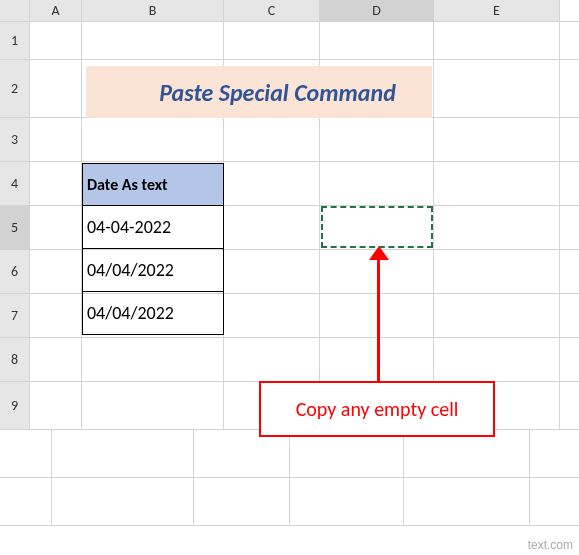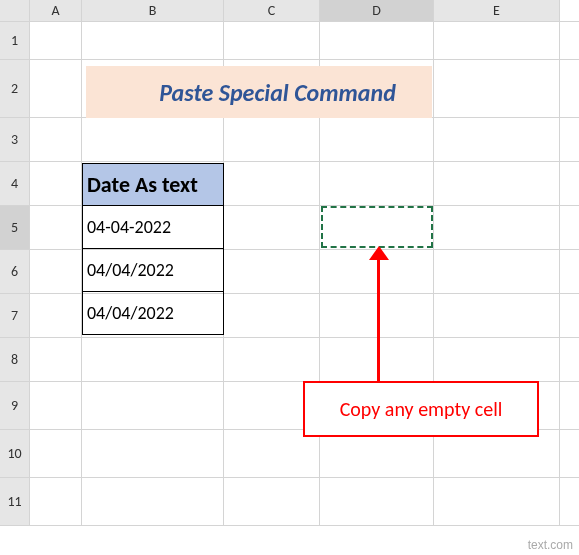--- a/index.html
+++ b/index.html
@@ -90,21 +90,21 @@
   position: absolute;
   left: 82px;
   top: 163px;
   width: 142px;
 }
 .dhdr {
   height: 43px;
   background: #b4c6e7;
   border: 1px solid #000;
   font-weight: bold;
-  font-size: 22px;
+  font-size: 16px;
   display: flex;
   align-items: center;
   padding-left: 4px;
   color: #000;
 }
 .dcell {
   height: 43px;
   border-left: 1px solid #000;
   border-right: 1px solid #000;
   border-bottom: 1px solid #000;
@@ -135,21 +135,20 @@
 .cbox {
   width: 236px;
   height: 56px;
   border: 2.5px solid #ff0000;
   background: #fff;
   display: flex;
   align-items: center;
   justify-content: center;
   color: #ff0000;
   font-size: 20px;
-  margin-left: 44px;
 }
 .arrow-line {
   position: absolute;
   left: 118px;
   top: -126px;
   width: 3px;
   height: 126px;
   background: #ff0000;
 }
 .arrow-head {
@@ -249,29 +248,27 @@
   </div>
   <div class="row drow">
     <div class="rh">9</div>
     <div class="cell col-A"></div>
     <div class="cell col-B"></div>
     <div class="cell col-C"></div>
     <div class="cell col-D"></div>
     <div class="cell col-E"></div>
   </div>
   <div class="row drow">
-    <div class="rh">10</div>
     <div class="cell col-A"></div>
     <div class="cell col-B"></div>
     <div class="cell col-C"></div>
     <div class="cell col-D"></div>
     <div class="cell col-E"></div>
   </div>
   <div class="row drow">
-    <div class="rh">11</div>
     <div class="cell col-A"></div>
     <div class="cell col-B"></div>
     <div class="cell col-C"></div>
     <div class="cell col-D"></div>
     <div class="cell col-E"></div>
   </div>
 
 </div>
 
 <div class="title">Paste Special Command</div>

